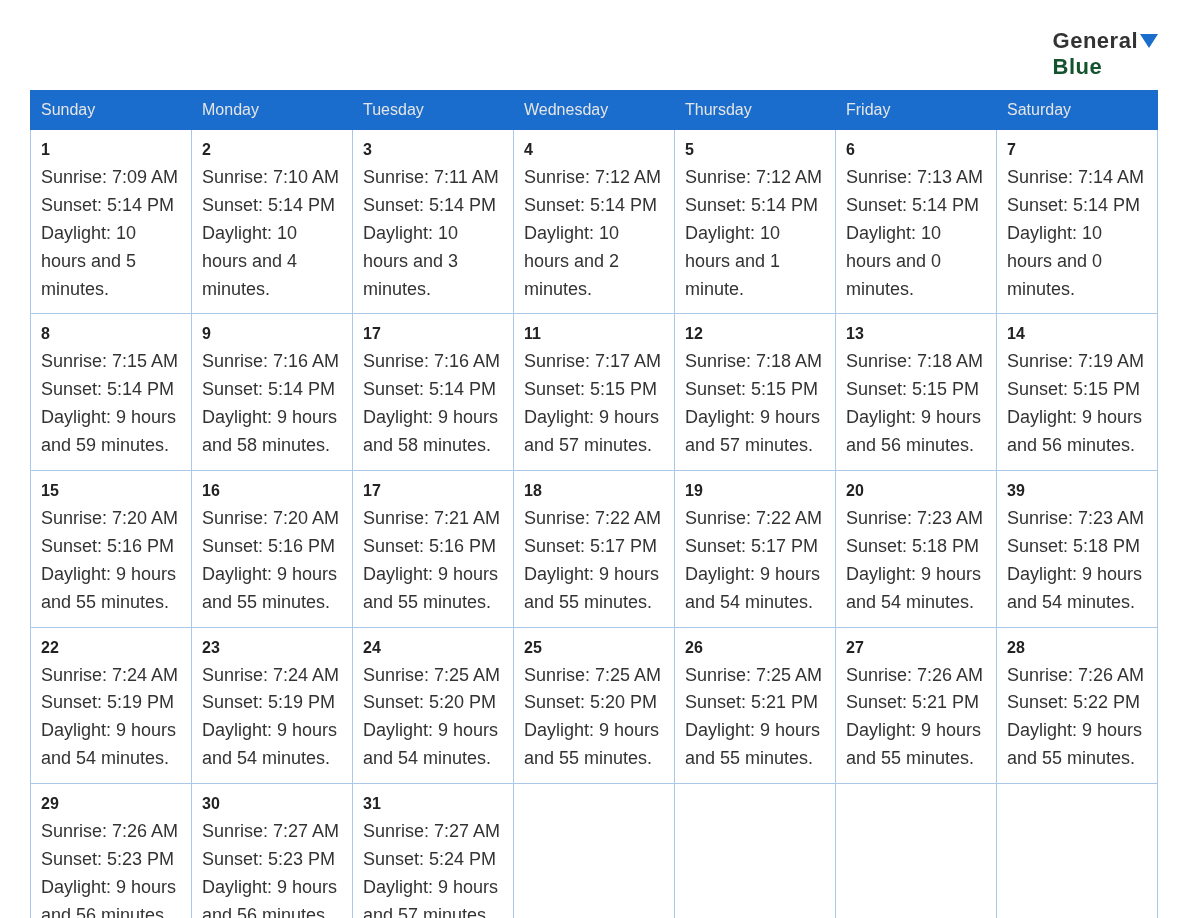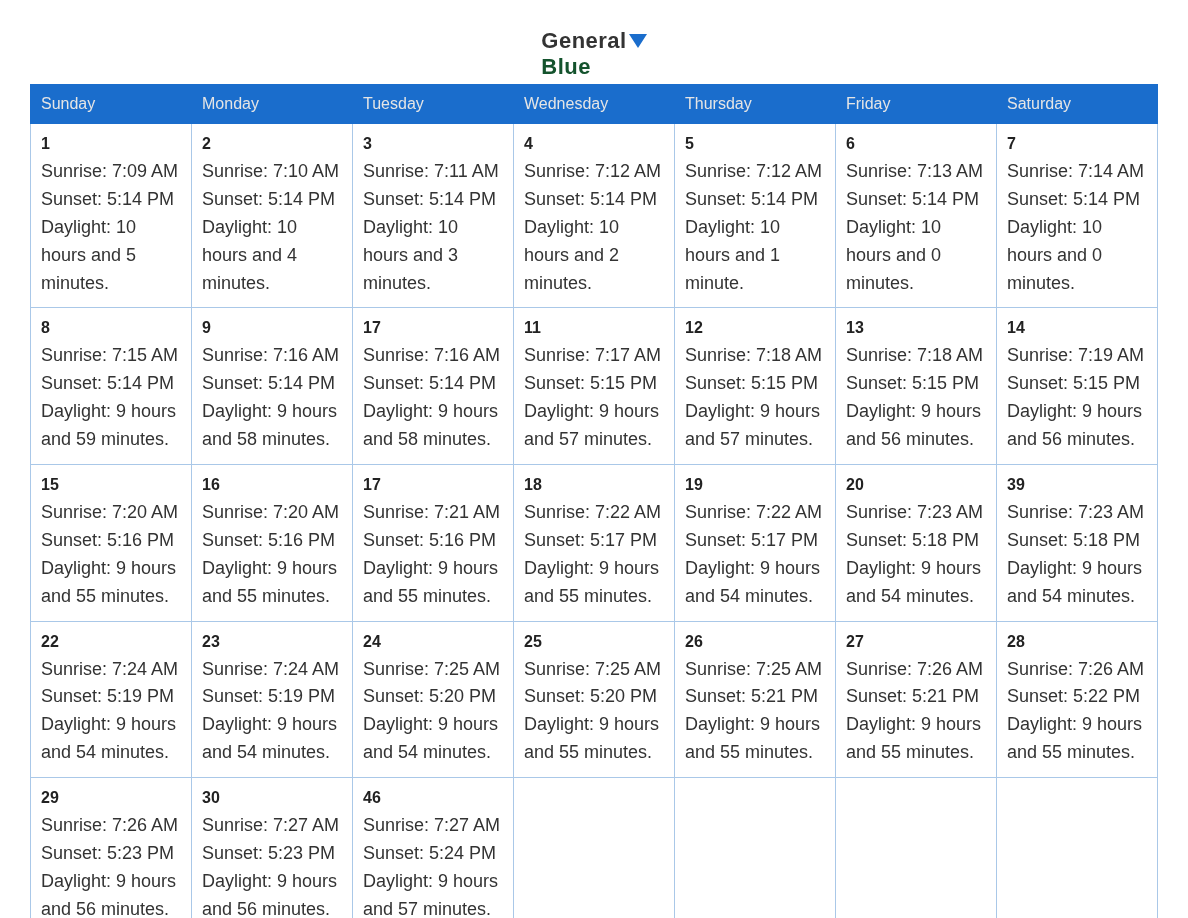--- a/index.html
+++ b/index.html
@@ -5,23 +5,23 @@
     * { margin: 0; padding: 0; box-sizing: border-box; }
     body {
       font-family: Arial, sans-serif;
       background: #fff;
       width: 1188px;
       min-height: 918px;
       padding: 20px 30px;
     }
     .header-area {
       display: flex;
-      justify-content: center;
+      justify-content: flex-end;
       align-items: flex-start;
-      margin-bottom: 4px;
+      margin-bottom: 10px;
     }
     .logo {
       display: flex;
       flex-direction: column;
       align-items: flex-start;
       padding-top: 8px;
     }
     .logo-text-general {
       font-size: 22px;
       font-weight: bold;
@@ -254,21 +254,21 @@
       <tr>
         <td>
         <span class="day-number">29</span>
         <span class="day-info">Sunrise: 7:26 AM<br>Sunset: 5:23 PM<br>Daylight: 9 hours and 56 minutes.</span>
       </td>
         <td>
         <span class="day-number">30</span>
         <span class="day-info">Sunrise: 7:27 AM<br>Sunset: 5:23 PM<br>Daylight: 9 hours and 56 minutes.</span>
       </td>
         <td>
-        <span class="day-number">46</span>
+        <span class="day-number">31</span>
         <span class="day-info">Sunrise: 7:27 AM<br>Sunset: 5:24 PM<br>Daylight: 9 hours and 57 minutes.</span>
       </td>
         <td class="empty-cell"></td>
         <td class="empty-cell"></td>
         <td class="empty-cell"></td>
         <td class="empty-cell"></td>
       </tr>
     </tbody>
 </table>
 

